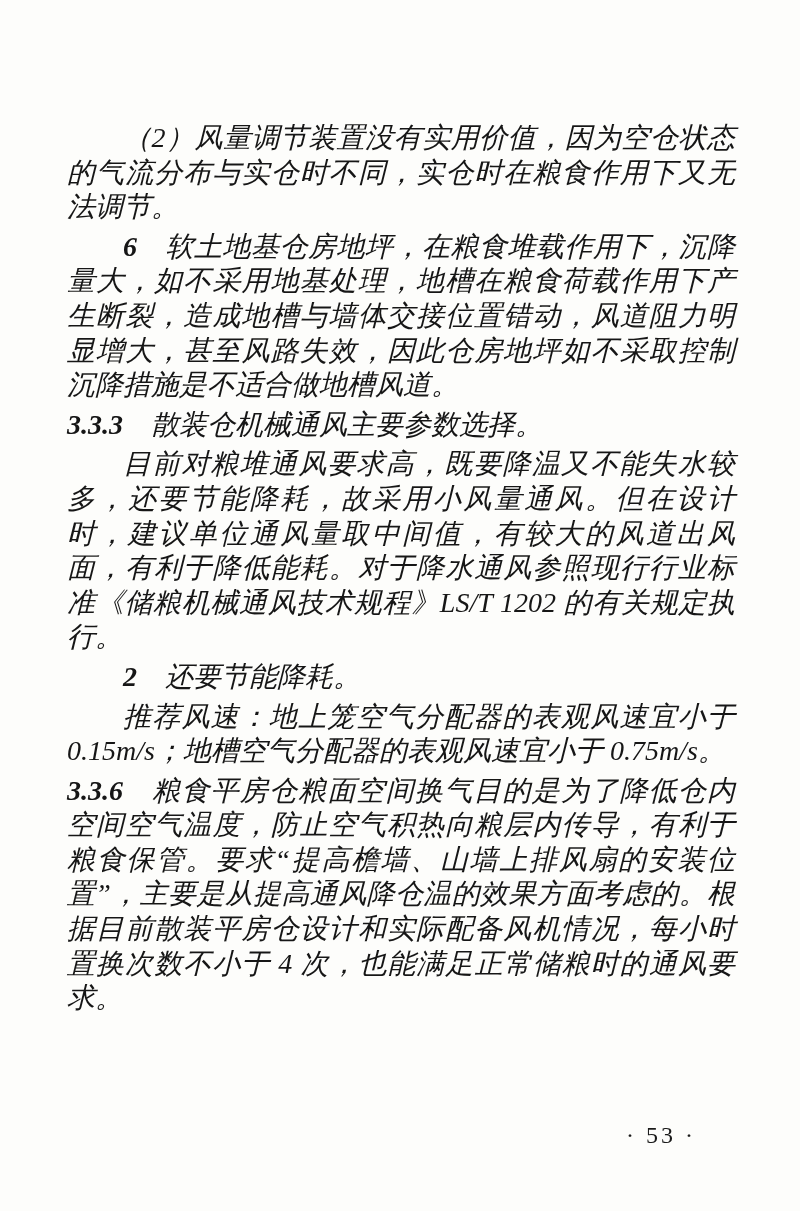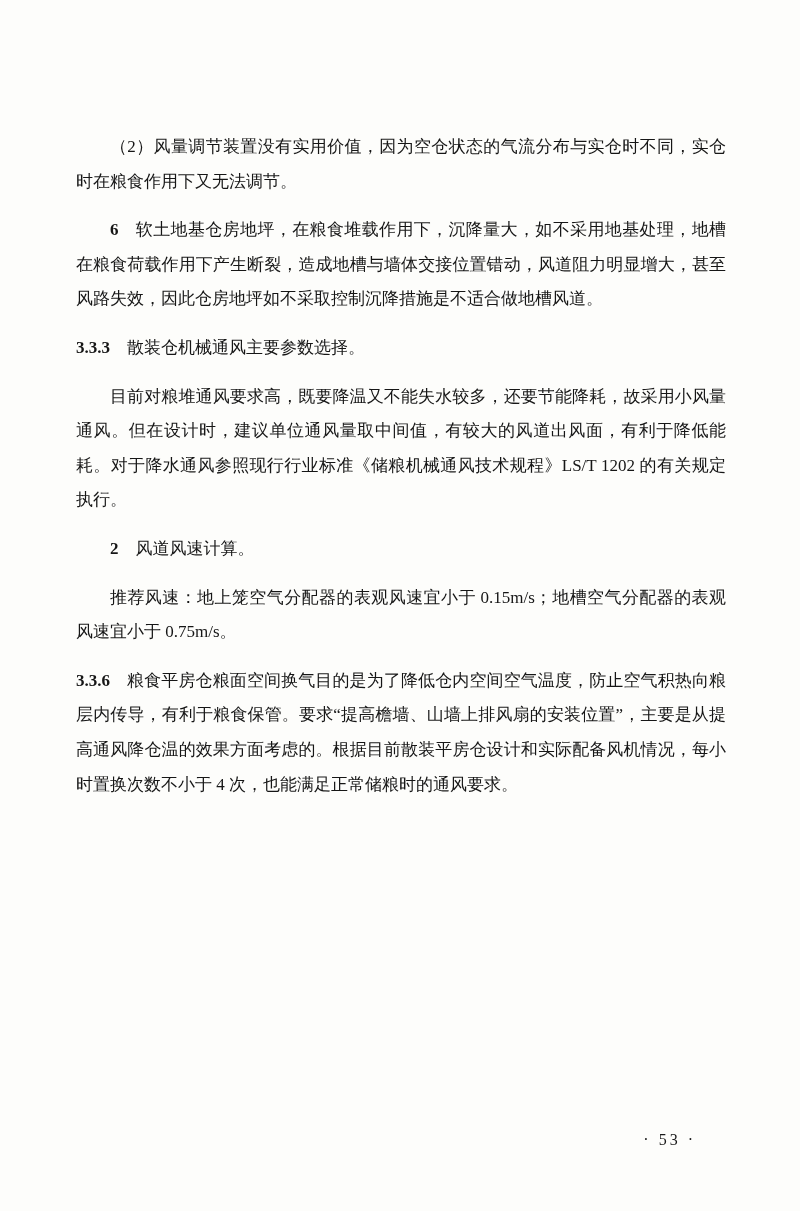--- a/index.html
+++ b/index.html
@@ -15,64 +15,65 @@
     font-family: "Liberation Serif", "DejaVu Serif", serif;
     color: #161616;
   }
   .page-text-block {
     position: absolute;
     left: 62px;
     top: 116px;
     width: 678px;
   }
   .para {
-    margin: 14px;
-    font-size: 17px;
+    margin: 5px;
+    font-size: 28px;
     line-height: 34.6px;
     text-align: justify;
     text-justify: inter-character;
     text-indent: 2em;
     word-break: break-all;
+    font-style: italic;
   }
   .para.flush {
     text-indent: 0;
   }
   .plabel {
     font-weight: bold;
     margin-right: 1em;
     font-family: "Liberation Serif", "DejaVu Serif", serif;
   }
   .plabel:empty {
     display: none;
     margin-right: 0;
   }
   .page-footer {
     position: absolute;
     right: 104px;
     bottom: 62px;
-    font-size: 16px;
+    font-size: 24px;
     letter-spacing: 3px;
     color: #1a1a1a;
   }
 </style>
 </head>
 <body>
 
 <main class="page-text-block">
 
   <p class="para"><span>（2）风量调节装置没有实用价值，因为空仓状态的气流分布与实仓时不同，实仓时在粮食作用下又无法调节。</span></p>
 
   <p class="para"><b class="plabel">6</b><span>软土地基仓房地坪，在粮食堆载作用下，沉降量大，如不采用地基处理，地槽在粮食荷载作用下产生断裂，造成地槽与墙体交接位置错动，风道阻力明显增大，甚至风路失效，因此仓房地坪如不采取控制沉降措施是不适合做地槽风道。</span></p>
 
   <p class="para flush"><b class="plabel">3.3.3</b><span>散装仓机械通风主要参数选择。</span></p>
 
 
   <p class="para"><span>目前对粮堆通风要求高，既要降温又不能失水较多，还要节能降耗，故采用小风量通风。但在设计时，建议单位通风量取中间值，有较大的风道出风面，有利于降低能耗。对于降水通风参照现行行业标准《储粮机械通风技术规程》LS/T 1202 的有关规定执行。</span></p>
 
-  <p class="para"><b class="plabel">2</b><span>风道风速计算。</span></p>
+  <p class="para"><b class="plabel">2</b><span>还要节能降耗。</span></p>
 
 
 
   <p class="para"><span>推荐风速：地上笼空气分配器的表观风速宜小于 0.15m/s；地槽空气分配器的表观风速宜小于 0.75m/s。</span></p>
 
   <p class="para flush"><b class="plabel">3.3.6</b><span>粮食平房仓粮面空间换气目的是为了降低仓内空间空气温度，防止空气积热向粮层内传导，有利于粮食保管。要求“提高檐墙、山墙上排风扇的安装位置”，主要是从提高通风降仓温的效果方面考虑的。根据目前散装平房仓设计和实际配备风机情况，每小时置换次数不小于 4 次，也能满足正常储粮时的通风要求。</span></p>
 
 </main>
 
 <div class="page-footer">· 53 ·</div>

